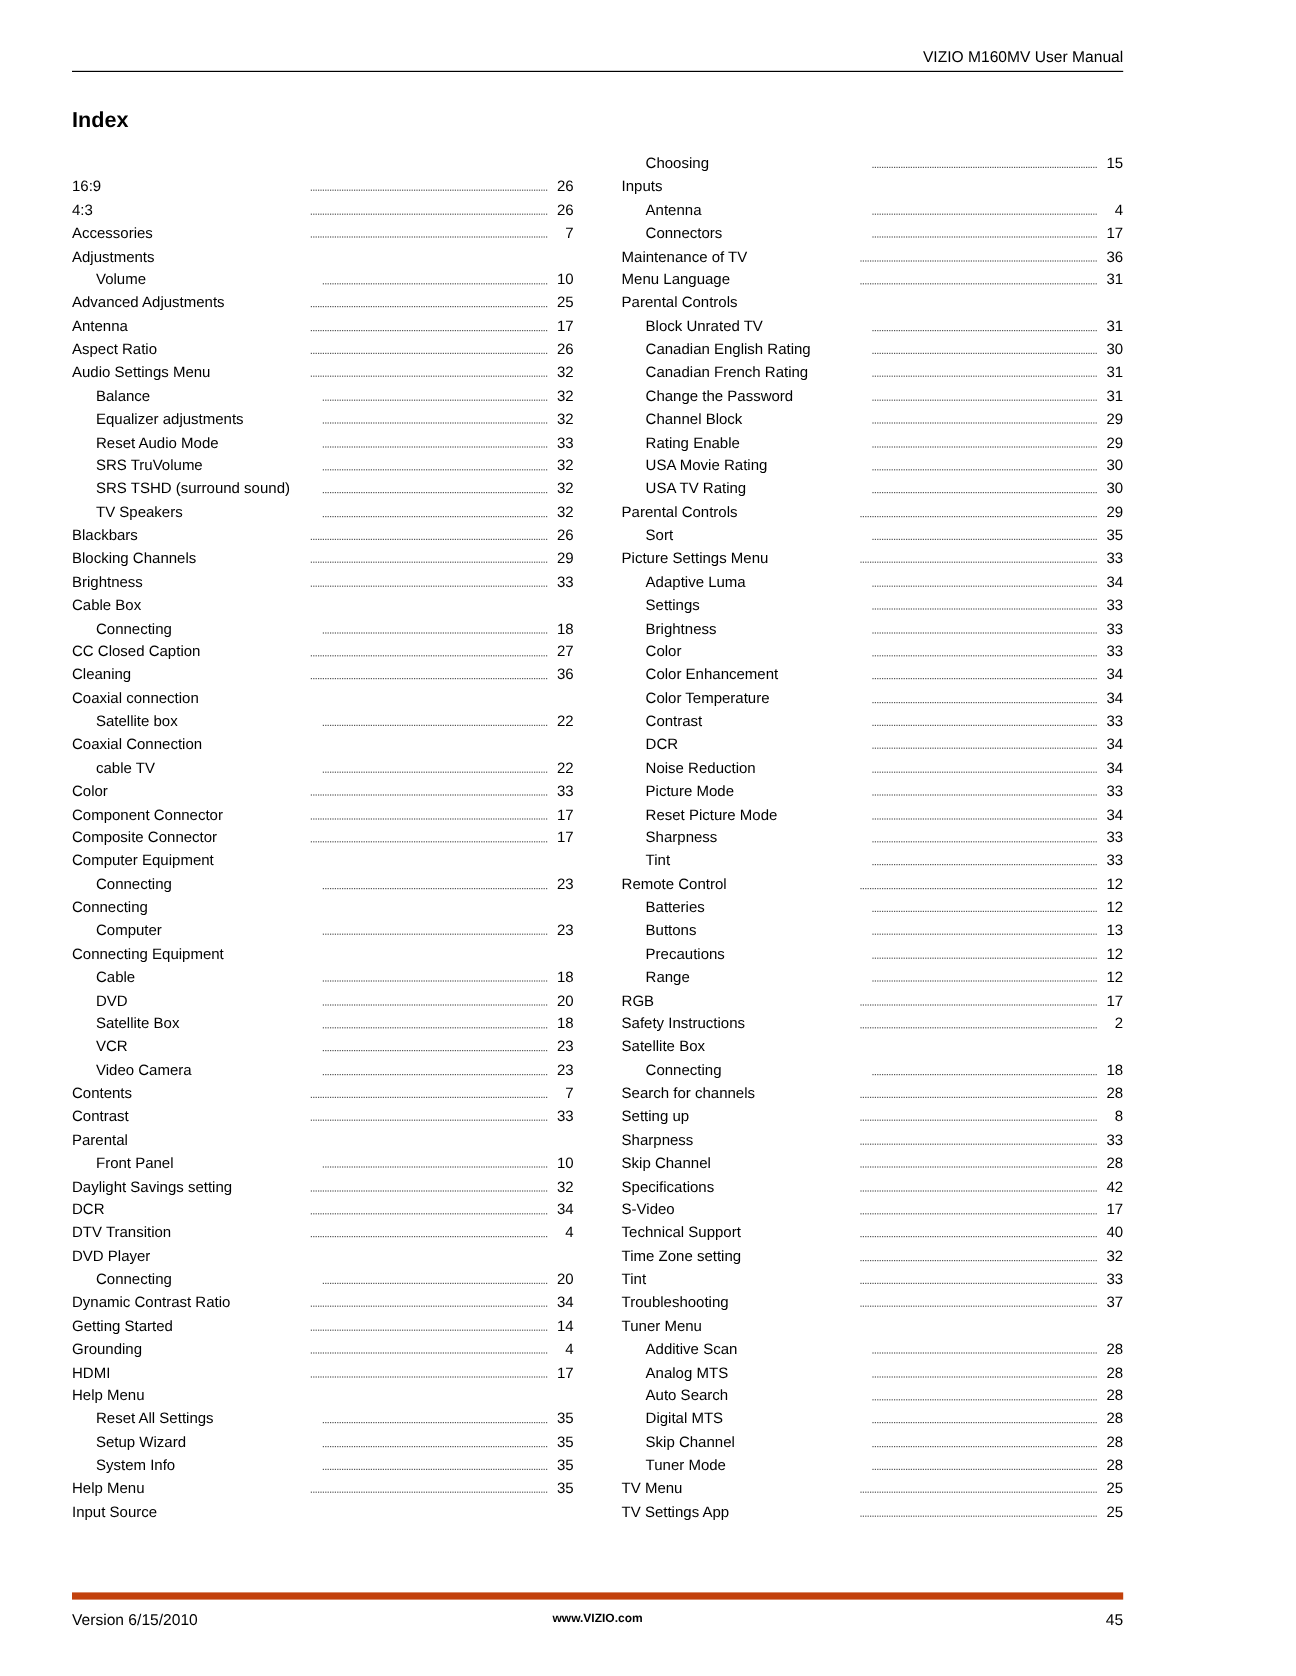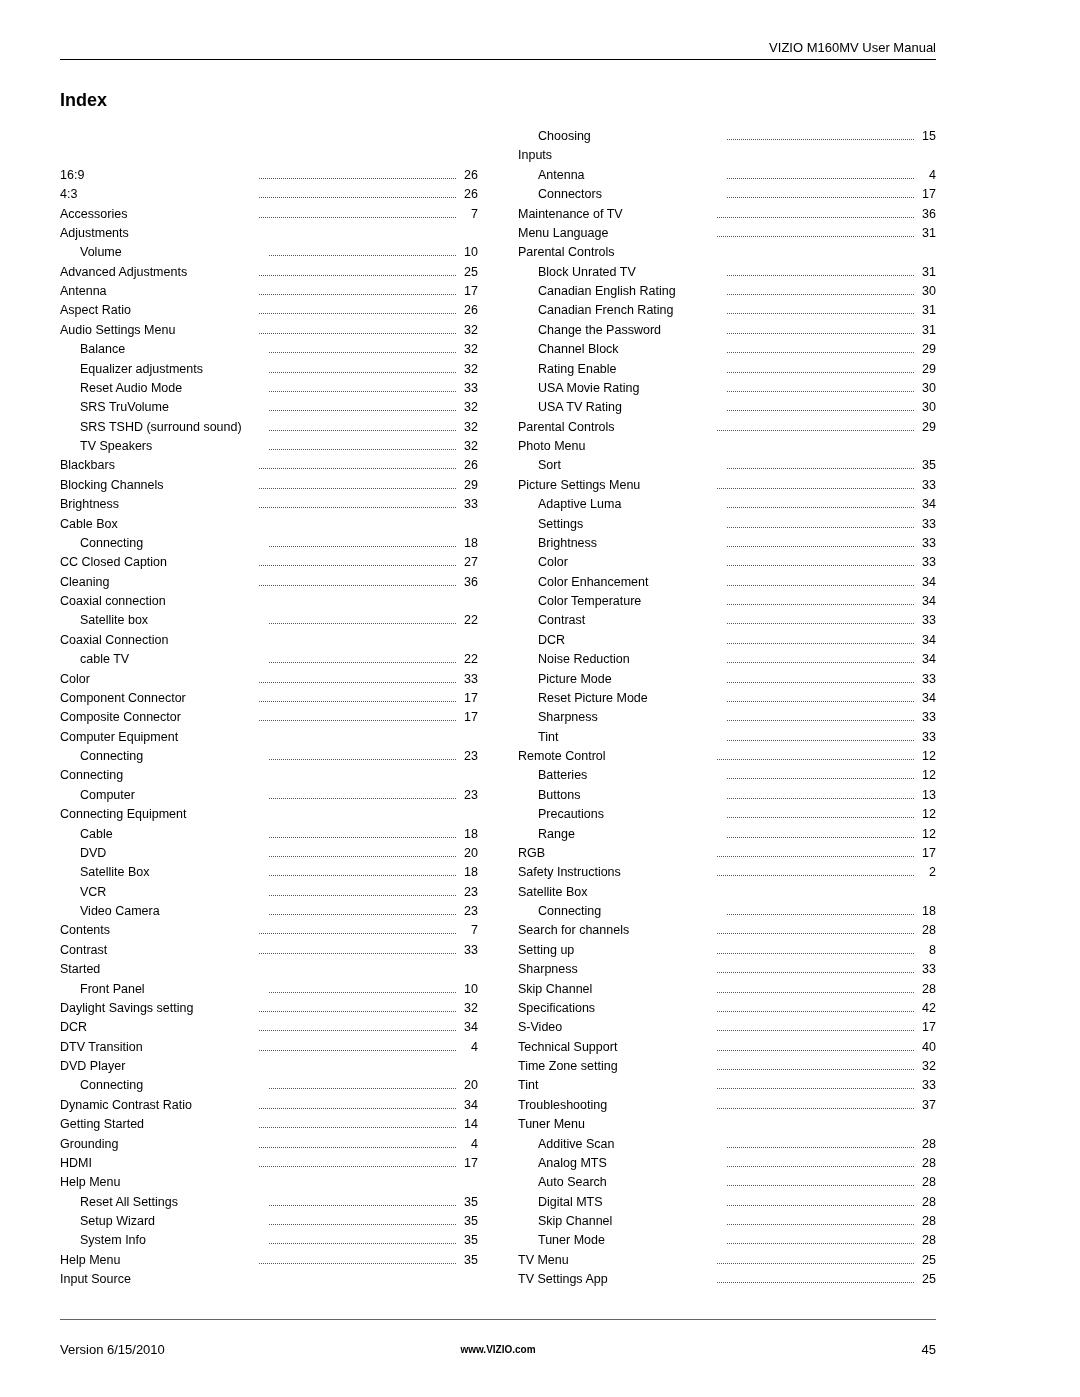--- a/index.html
+++ b/index.html
@@ -67,22 +67,22 @@
       font-weight: normal;
     }
     .footer {
       position: absolute;
       bottom: 40px;
       left: 60px;
       right: 60px;
       display: flex;
       justify-content: space-between;
       align-items: center;
-      border-top: 1px solid #c2410c;
-      padding-top: 22px;
+      border-top: 6px solid #c2410c;
+      padding-top: 9px;
     }
     .footer-center {
       text-align: center;
       font-weight: bold;
       font-size: 10px;
       position: absolute;
       left: 50%;
       transform: translateX(-50%);
     }
   </style>
@@ -283,21 +283,21 @@
           <span class="label">Contents</span>
           <span class="dots"></span>
           <span class="page-num">7</span>
         </div>
         <div class="entry">
           <span class="label">Contrast</span>
           <span class="dots"></span>
           <span class="page-num">33</span>
         </div>
         <div class="entry">
-          <span class="label section-label">Started</span>
+          <span class="label section-label">Parental</span>
         </div>
         <div class="entry indent1">
           <span class="label" style="padding-left: 20px;">Front Panel</span>
           <span class="dots"></span>
           <span class="page-num">10</span>
         </div>
         <div class="entry">
           <span class="label">Daylight Savings setting</span>
           <span class="dots"></span>
           <span class="page-num">32</span>
@@ -436,23 +436,20 @@
         </div>
         <div class="entry indent1">
           <span class="label" style="padding-left: 20px;">USA TV Rating</span>
           <span class="dots"></span>
           <span class="page-num">30</span>
         </div>
         <div class="entry">
           <span class="label">Parental Controls</span>
           <span class="dots"></span>
           <span class="page-num">29</span>
-        </div>
-        <div class="entry">
-          <span class="label section-label">Photo Menu</span>
         </div>
         <div class="entry indent1">
           <span class="label" style="padding-left: 20px;">Sort</span>
           <span class="dots"></span>
           <span class="page-num">35</span>
         </div>
         <div class="entry">
           <span class="label">Picture Settings Menu</span>
           <span class="dots"></span>
           <span class="page-num">33</span>

